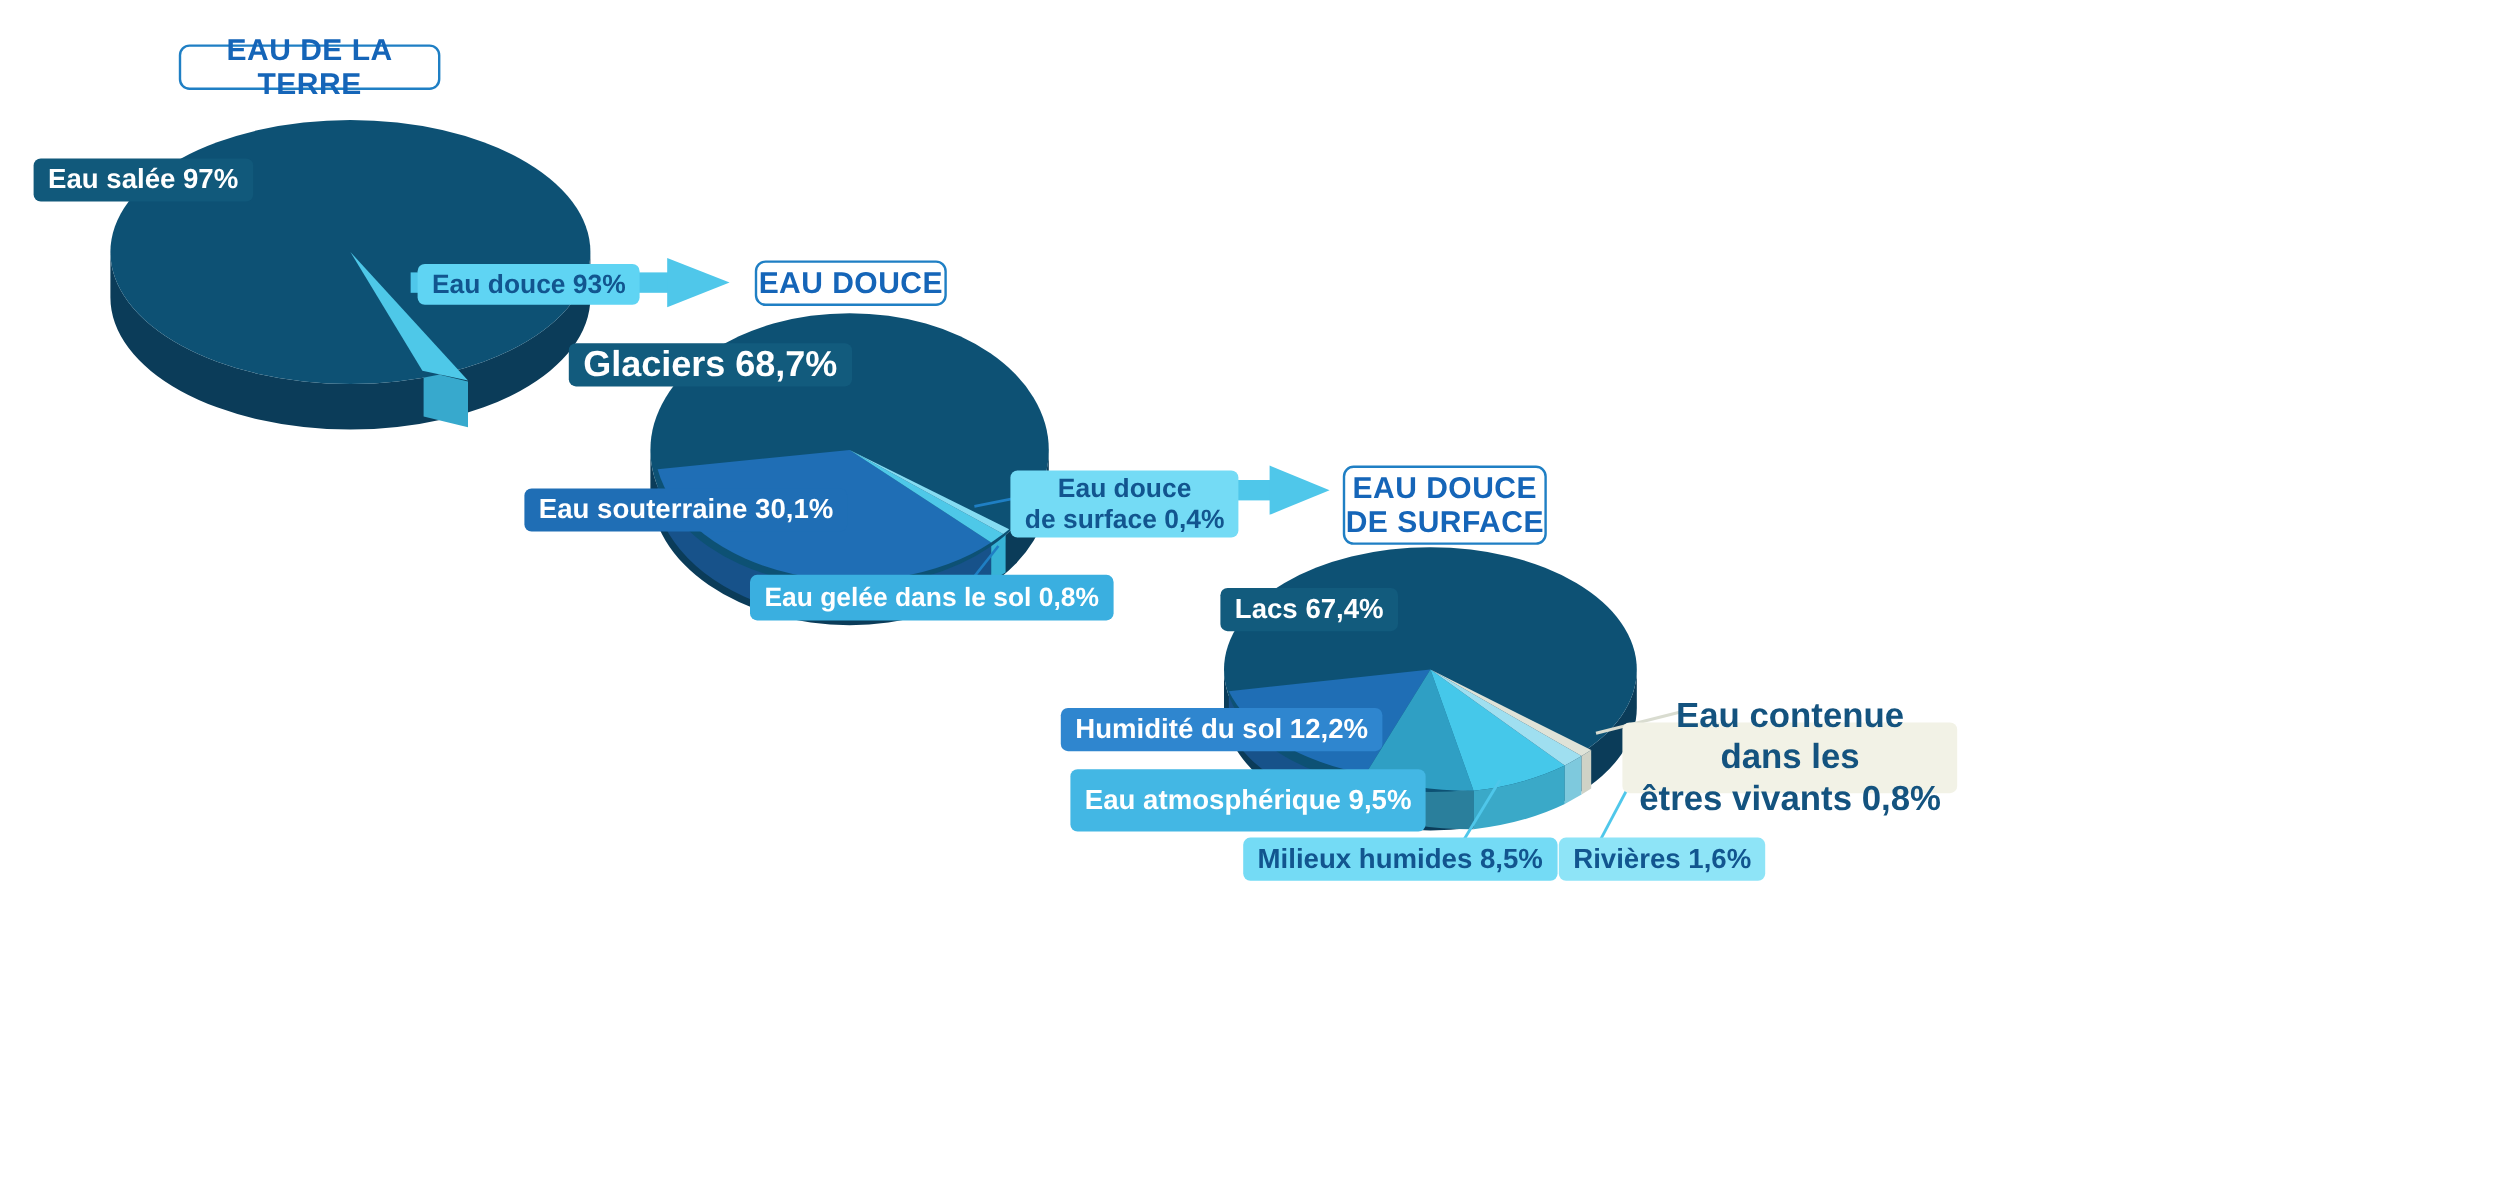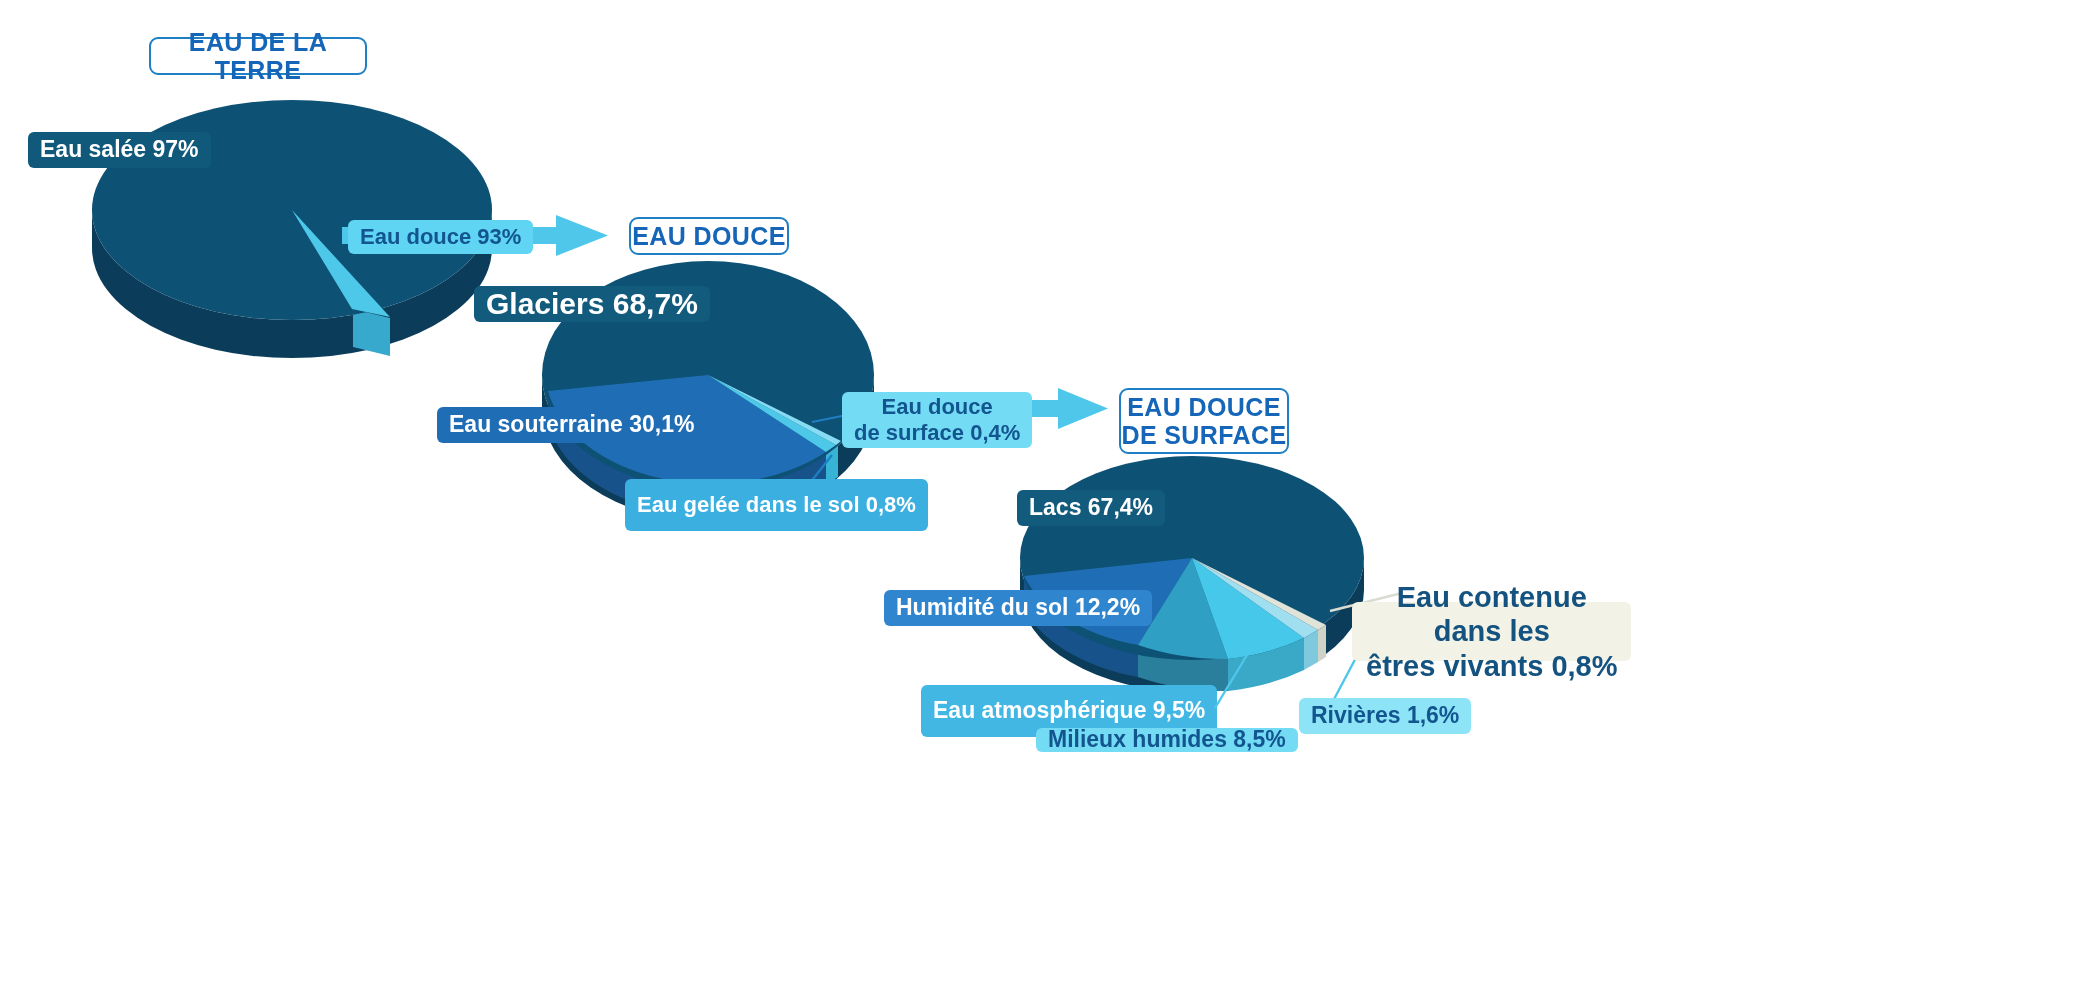--- a/index.html
+++ b/index.html
@@ -83,21 +83,21 @@
   <div class="title-badge" style="left:629px;top:217px;width:160px;height:38px;font-size:25px;">EAU DOUCE</div>
 
   <div class="lbl lbl-dark" style="left:474px;top:286px;height:36px;padding:0 12px;font-size:30px;">Glaciers 68,7%</div>
 
   <div class="lbl lbl-mid" style="left:437px;top:407px;height:36px;padding:0 12px;font-size:23px;">Eau souterraine 30,1%</div>
 
   <svg class="piesvg" style="left:790px;top:455px;width:60px;height:40px;" viewBox="0 0 60 40">
     <line x1="42" y1="0" x2="12" y2="38" stroke="#1f7fc4" stroke-width="2.2"></line>
   </svg>
 
-  <div class="lbl lbl-sky" style="left:625px;top:479px;height:52px;padding:0 12px;font-size:22px;">Eau gelée dans le sol 0,8%</div>
+  <div class="lbl lbl-sky" style="left:625px;top:479px;height:38px;padding:0 12px;font-size:22px;">Eau gelée dans le sol 0,8%</div>
 
   <svg class="piesvg" style="left:812px;top:408px;width:50px;height:30px;" viewBox="0 0 50 30">
     <line x1="0" y1="14" x2="40" y2="6" stroke="#1f7fc4" stroke-width="2.2"></line>
   </svg>
 
   <svg class="arrow" style="left:1000px;top:386px;width:110px;height:46px;" viewBox="0 0 110 46">
     <rect x="0" y="14" width="66" height="17" fill="#4fc7ea"></rect>
     <path d="M58,2 L108,22.5 L58,43 Z" fill="#4fc7ea"></path>
   </svg>
 
@@ -131,27 +131,27 @@
     <path d="M174,110 L300,182 L308,177 Z" fill="#dfe3d8"></path>
   </svg>
 
   <div class="title-badge" style="left:1119px;top:388px;width:170px;height:66px;font-size:25px;">EAU DOUCE
 DE SURFACE</div>
 
   <div class="lbl lbl-dark" style="left:1017px;top:490px;height:36px;padding:0 12px;font-size:23px;">Lacs 67,4%</div>
 
   <div class="lbl lbl-mid2" style="left:884px;top:590px;height:36px;padding:0 12px;font-size:23px;">Humidité du sol 12,2%</div>
 
-  <div class="lbl lbl-sky2" style="left:921px;top:641px;height:52px;padding:0 12px;font-size:23px;margin-top:44px;">Eau atmosphérique 9,5%</div>
+  <div class="lbl lbl-sky2" style="left:892px;top:641px;height:52px;padding:0 12px;font-size:23px;">Eau atmosphérique 9,5%</div>
 
   <svg class="piesvg" style="left:1205px;top:650px;width:60px;height:62px;" viewBox="0 0 60 62">
     <line x1="45" y1="0" x2="10" y2="58" stroke="#4fc7ea" stroke-width="2.4"></line>
   </svg>
 
-  <div class="lbl lbl-cyan2" style="left:1036px;top:698px;height:24px;padding:0 12px;font-size:23px;margin-top:30px;">Milieux humides 8,5%</div>
+  <div class="lbl lbl-cyan2" style="left:1036px;top:698px;height:36px;padding:0 12px;font-size:23px;">Milieux humides 8,5%</div>
 
   <svg class="piesvg" style="left:1320px;top:635px;width:60px;height:72px;" viewBox="0 0 60 72">
     <line x1="48" y1="0" x2="12" y2="68" stroke="#4fc7ea" stroke-width="2.4"></line>
   </svg>
 
   <div class="lbl lbl-cyan3" style="left:1299px;top:698px;height:36px;padding:0 12px;font-size:23px;">Rivières 1,6%</div>
 
   <svg class="piesvg" style="left:1330px;top:585px;width:80px;height:36px;" viewBox="0 0 80 36">
     <line x1="0" y1="26" x2="72" y2="8" stroke="#d9dcd0" stroke-width="2.6"></line>
   </svg>

